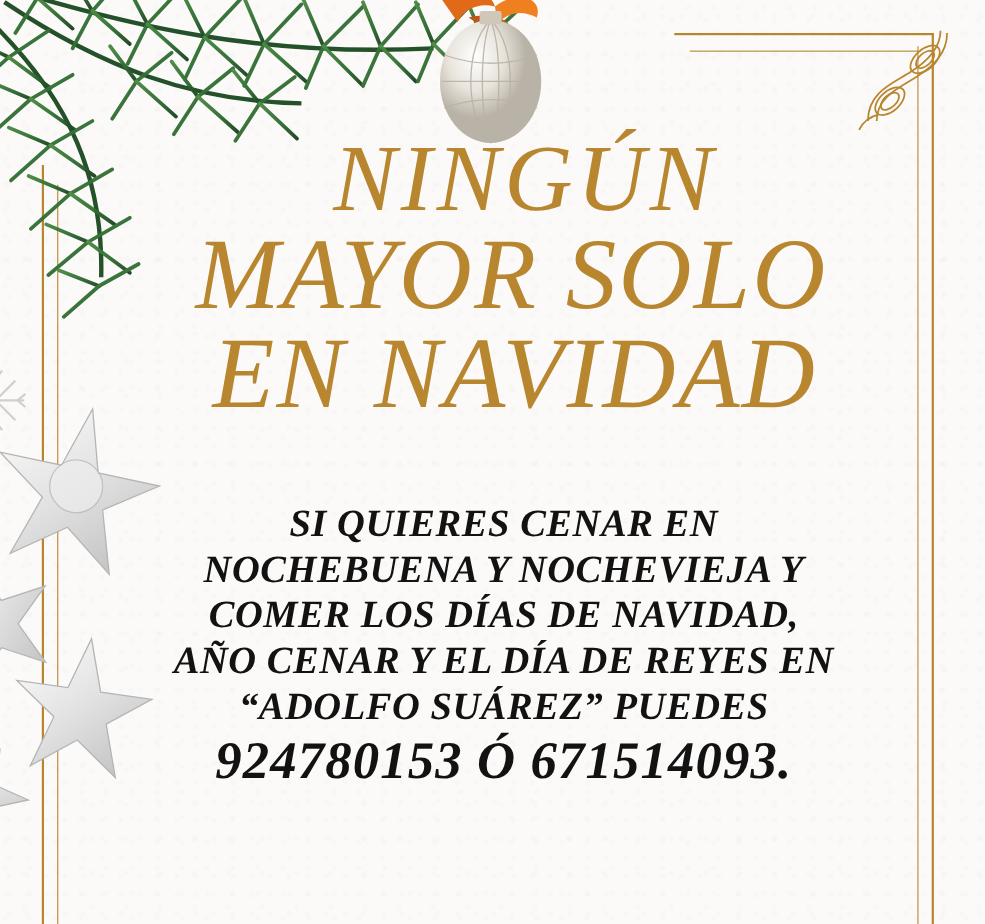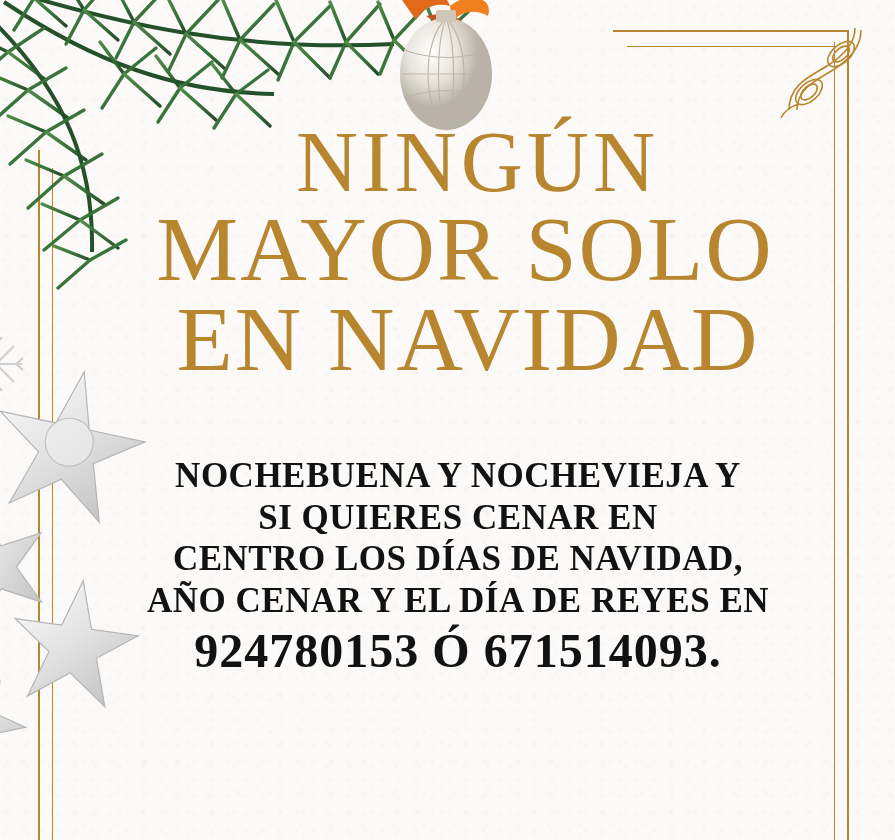--- a/index.html
+++ b/index.html
@@ -13,20 +13,21 @@
     font-family: "Liberation Serif", serif;
     background: #ffffff;
   }
 
   .poster {
     position: relative;
     width: 895px;
     height: 840px;
     background: #fbfaf8;
     overflow: hidden;
+    font-style: italic;
   }
 
   
   .paper-texture {
     position: absolute;
     inset: 0;
     background:
       radial-gradient(circle at 20% 30%, rgba(0,0,0,0.012) 0 2px, transparent 3px),
       radial-gradient(circle at 70% 60%, rgba(0,0,0,0.012) 0 2px, transparent 3px),
       radial-gradient(circle at 45% 85%, rgba(0,0,0,0.01) 0 2px, transparent 3px);
@@ -297,20 +298,21 @@
     </g>
   </svg>
 
   <div class="headline">
     <span class="l1">NINGÚN</span>
     <span class="l2">MAYOR SOLO</span>
     <span class="l3">EN NAVIDAD</span>
   </div>
 
   <div class="body-copy">
+    <span class="line">SI QUIERES CENAR EN</span>
     <span class="line">NOCHEBUENA Y NOCHEVIEJA Y</span>
-    <span class="line">SI QUIERES CENAR EN</span>
-    <span class="line">CENTRO LOS DÍAS DE NAVIDAD,</span>
+    <span class="line">COMER LOS DÍAS DE NAVIDAD,</span>
     <span class="line">AÑO CENAR Y EL DÍA DE REYES EN</span>
+    <span class="line">“ADOLFO SUÁREZ” PUEDES</span>
     <span class="line phones">924780153 Ó 671514093.</span>
   </div>
 
 </div>
 
 </body></html>

